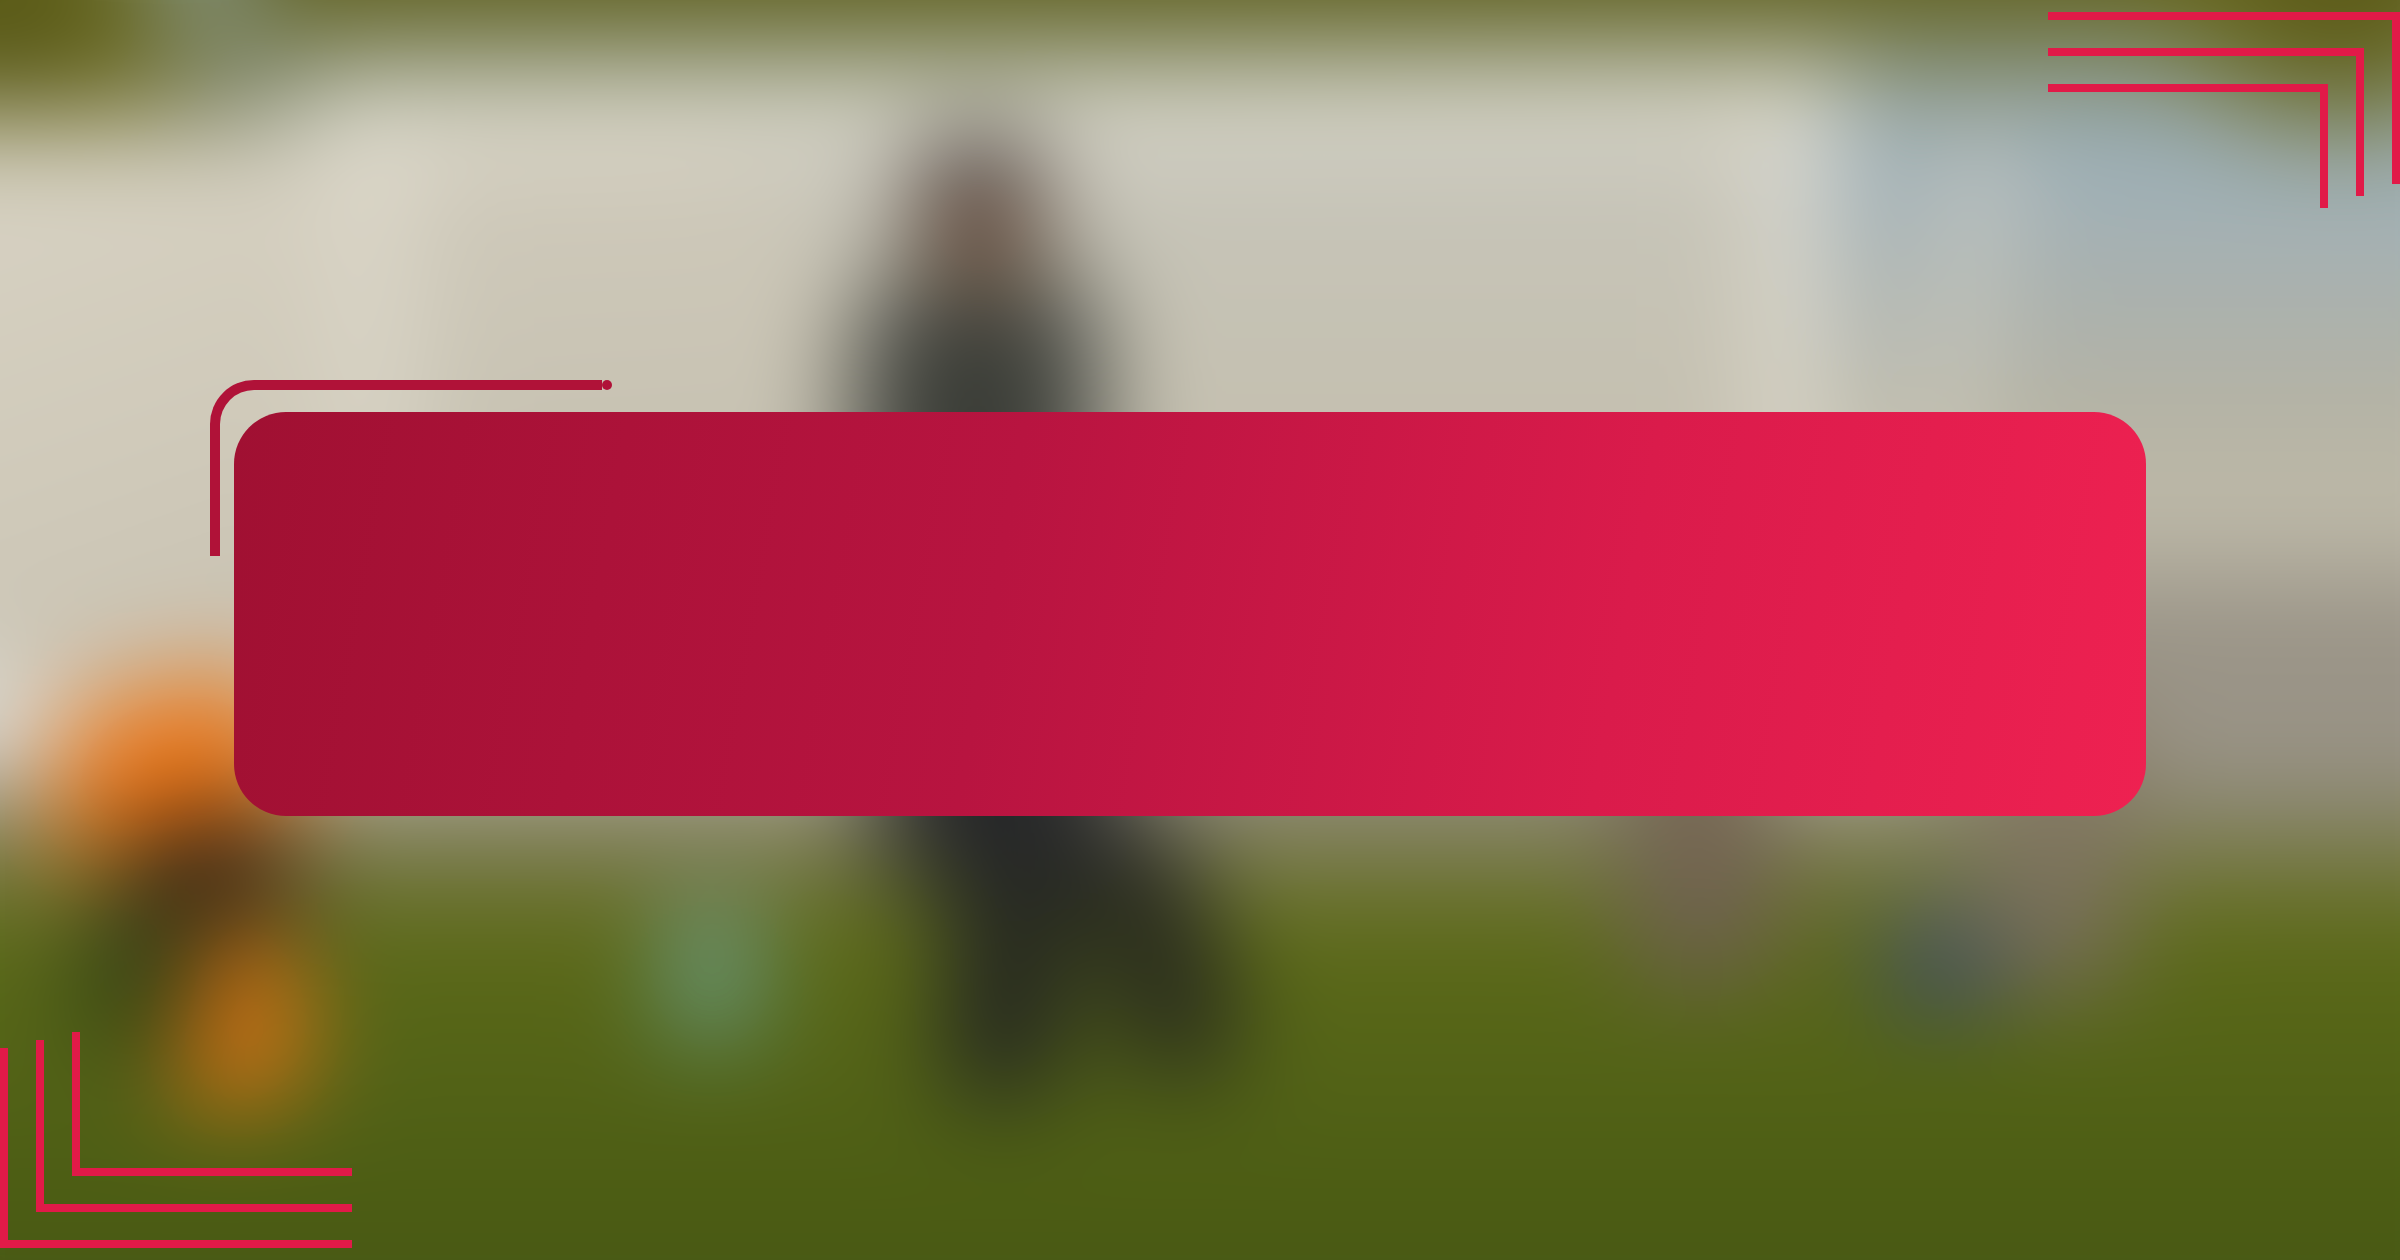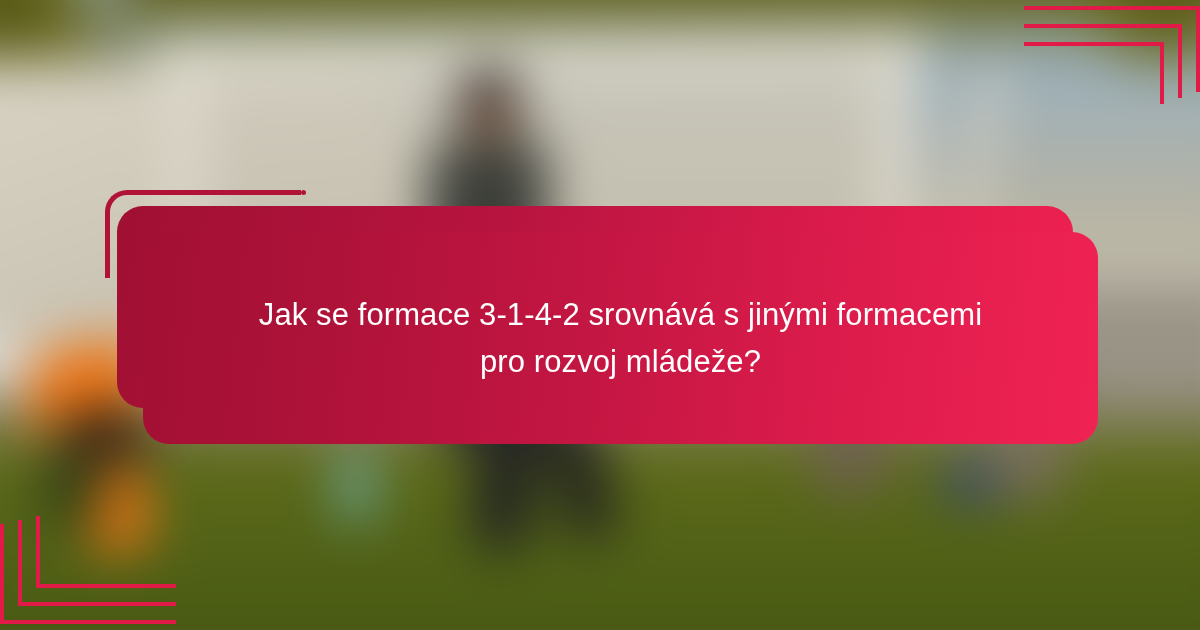--- a/index.html
+++ b/index.html
@@ -323,17 +323,14 @@
     <div class="ln h" style="bottom:24px; left:18px; width:158px;"></div>
     <div class="ln v" style="bottom:24px; left:18px; height:86px;"></div>
     <div class="ln h" style="bottom:42px; left:36px; width:140px;"></div>
     <div class="ln v" style="bottom:42px; left:36px; height:72px;"></div>
   </div>
 
   <div class="card-outline"></div>
 
   <div class="card-back"></div>
 
-  <div class="card-main">
-    <h1 class="headline">Jak se formace 3-1-4-2 srovnává s jinými formacemi pro rozvoj mládeže?</h1>
-  </div>
 
 </div>
 
 </body></html>

